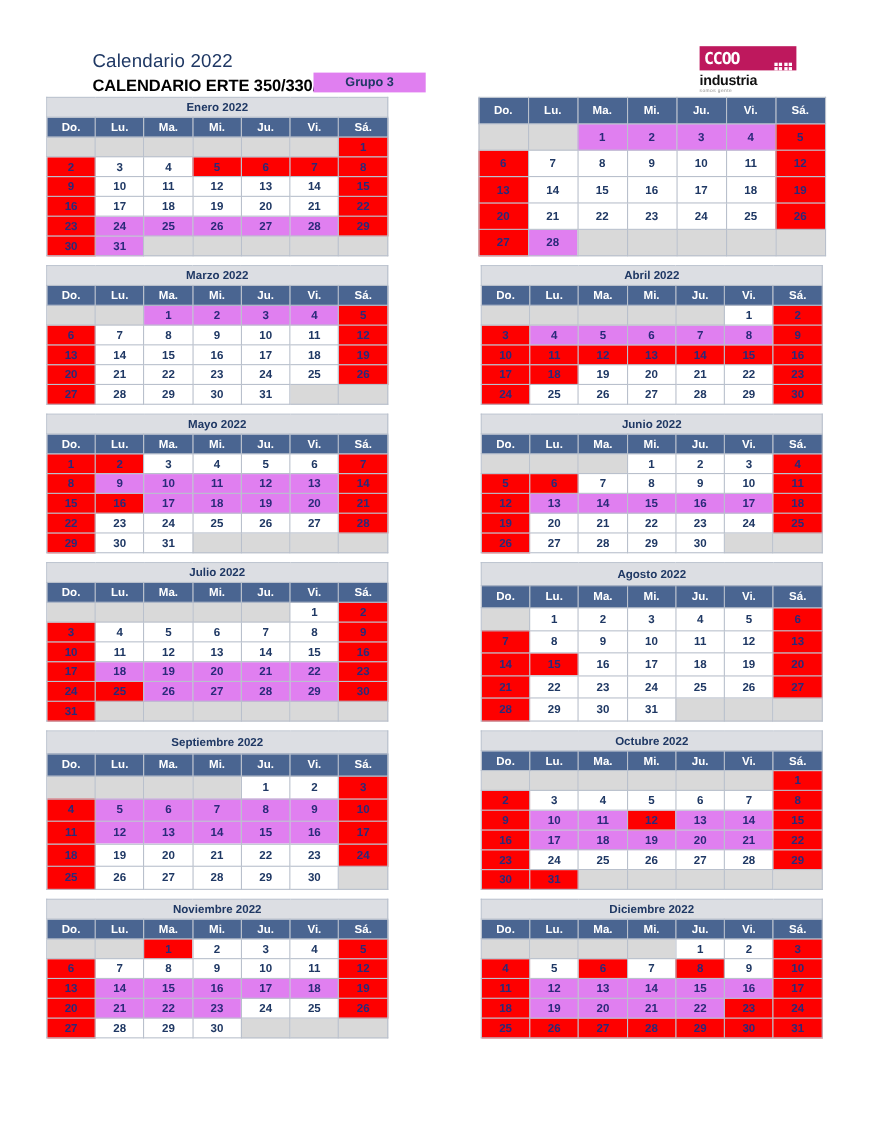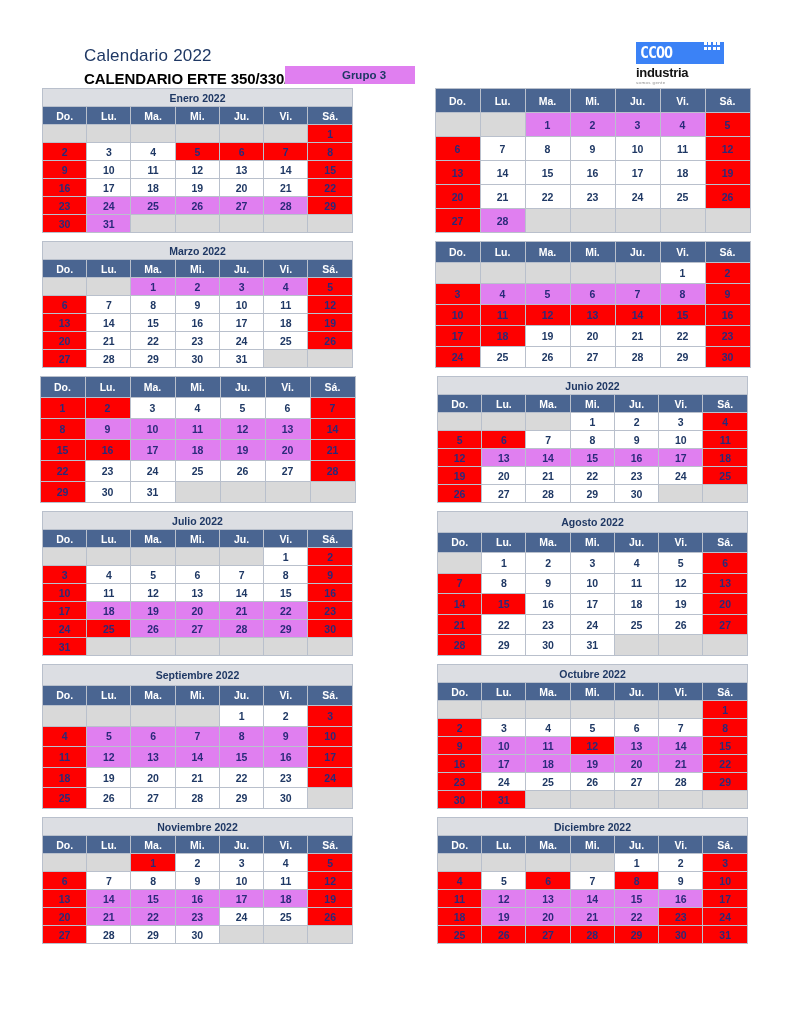--- a/index.html
+++ b/index.html
@@ -19,28 +19,28 @@
     font-size:17px;color:#1f3864;font-weight:400;letter-spacing:.2px;
   }
   .title-sub{
     position:absolute;left:84px;top:70px;
     font-size:15px;color:#000;font-weight:bold;letter-spacing:-.1px;
   }
   .grupo-badge{
     position:absolute;left:285px;top:66px;width:102px;height:18px;
     background:#e07ff0;
     display:flex;align-items:center;justify-content:center;
-    font-size:11.5px;font-weight:bold;color:#1f3864;padding-left:28px;
+    font-size:11.5px;font-weight:bold;color:#1f3864;
   }
 
   
   .logo{position:absolute;left:636px;top:42px;width:92px;height:42px;}
   .logo-red{
-    width:88px;height:22px;background:#3b82f6;
-    display:flex;align-items:flex-start;justify-content:space-between;
+    width:88px;height:22px;background:#be185d;
+    display:flex;align-items:flex-end;justify-content:space-between;
     padding:0 4px;box-sizing:border-box;
   }
   .logo-ccoo{
     font-family:"DejaVu Sans Mono", monospace;
     font-size:15px;font-weight:bold;color:#ffffff;letter-spacing:-1px;
     line-height:22px;
   }
   .logo-dots{display:grid;grid-template-columns:repeat(4,3px);grid-gap:1.5px;}
   .logo-dots i{display:block;width:3px;height:3px;background:#fff;}
   .logo-word{
@@ -320,20 +320,23 @@
                 <td class="d-empty"></td>
                 <td class="d-empty"></td>
               </tr>
             </tbody>
           </table>
         </div>
         <div class="mcell">
           <table class="cal">
             <tbody>
               <tr>
+                <td class="mtitle" colspan="7">Abril 2022</td>
+              </tr>
+              <tr>
                 <th class="dow">Do.</th>
                 <th class="dow">Lu.</th>
                 <th class="dow">Ma.</th>
                 <th class="dow">Mi.</th>
                 <th class="dow">Ju.</th>
                 <th class="dow">Vi.</th>
                 <th class="dow">Sá.</th>
               </tr>
               <tr>
                 <td class="d-empty"></td>
@@ -382,20 +385,23 @@
               </tr>
             </tbody>
           </table>
         </div>
       </div>
       <div class="mrow">
         <div class="mcell">
           <table class="cal">
             <tbody>
               <tr>
+                <td class="mtitle" colspan="7">Mayo 2022</td>
+              </tr>
+              <tr>
                 <th class="dow">Do.</th>
                 <th class="dow">Lu.</th>
                 <th class="dow">Ma.</th>
                 <th class="dow">Mi.</th>
                 <th class="dow">Ju.</th>
                 <th class="dow">Vi.</th>
                 <th class="dow">Sá.</th>
               </tr>
               <tr>
                 <td class="d-red">1</td>

